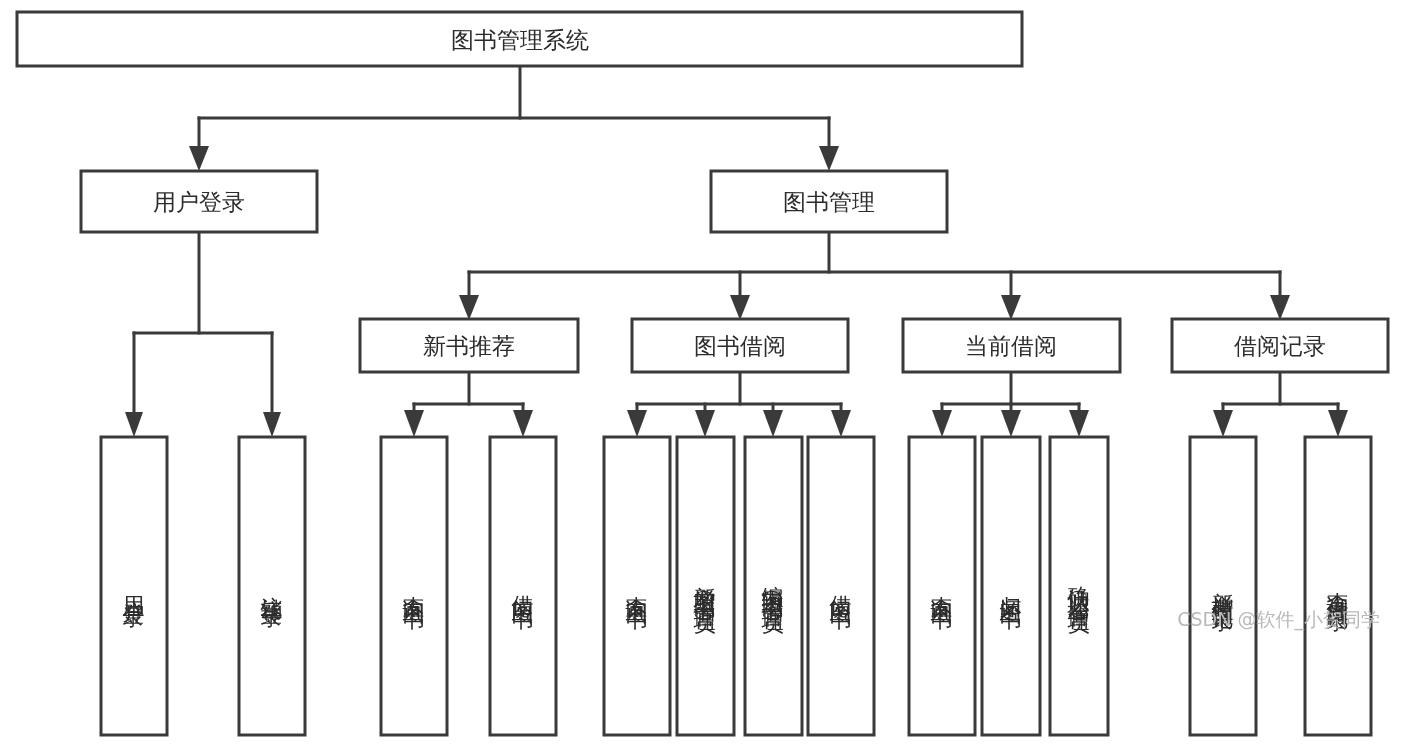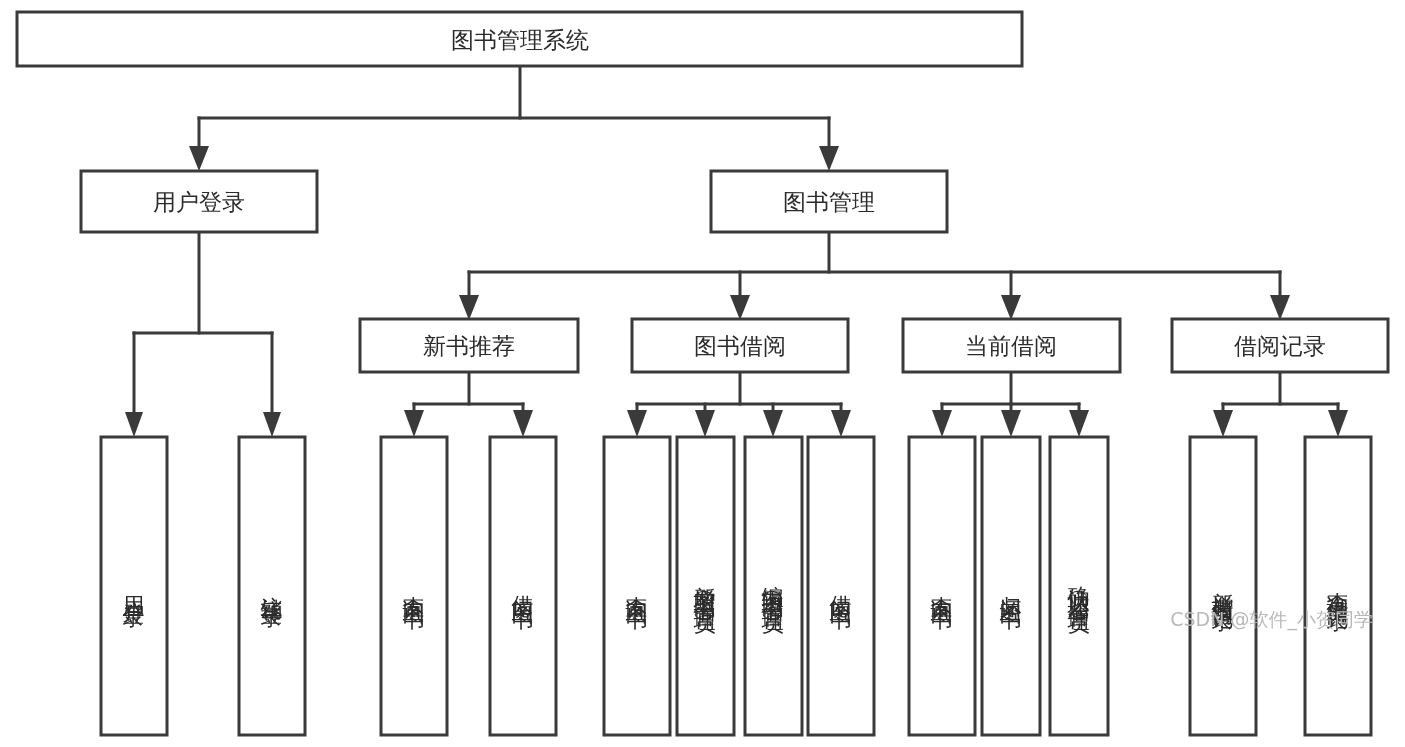--- a/index.html
+++ b/index.html
@@ -33,21 +33,21 @@
   .edge{
     stroke:#3a3a3a;
     stroke-width:3;
     fill:none;
     stroke-linecap:square;
   }
   .arrow-head{fill:#3a3a3a;stroke:none;}
 
   .watermark{
     position:absolute;
-    right:32px;
+    right:25px;
     bottom:6px;
     font-size:19px;
     color:#b9b9b9;
     font-family:"DejaVu Sans","Liberation Sans",sans-serif;
     white-space:nowrap;
     pointer-events:none;
   }
 </style>
 </head>
 <body>

